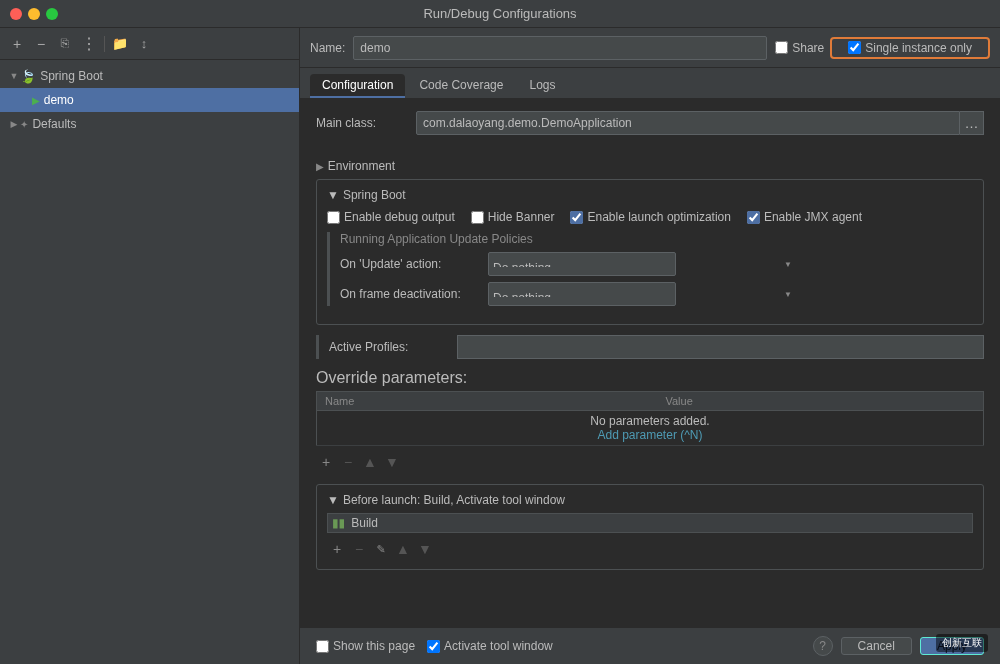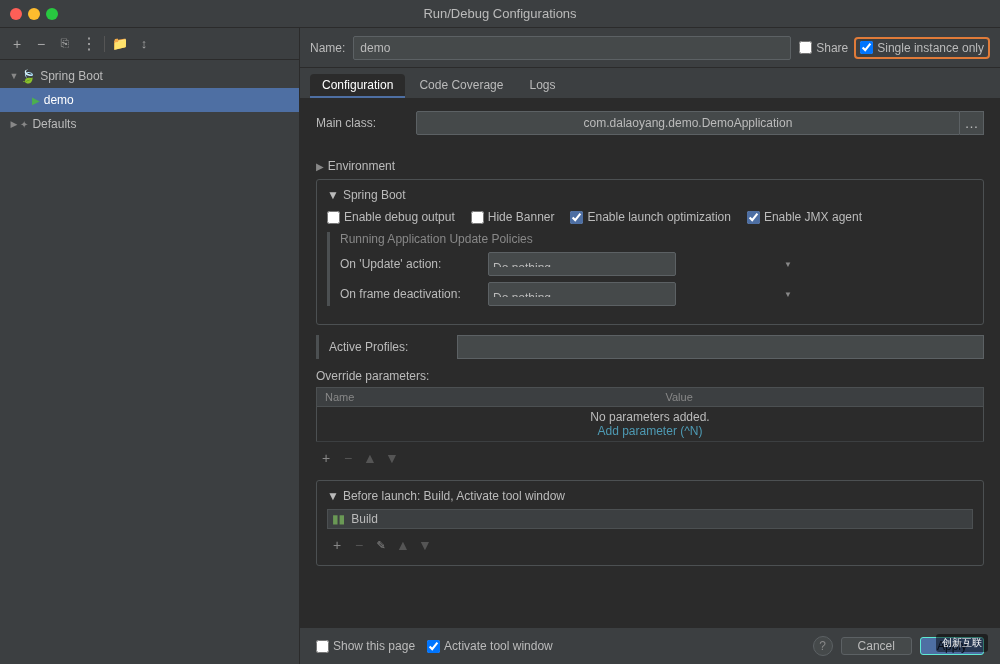--- a/index.html
+++ b/index.html
@@ -162,21 +162,21 @@
       gap: 4px;
       color: #bbbbbb;
       font-size: 12px;
     }
     .single-instance-box {
       display: flex;
       align-items: center;
       gap: 4px;
       border: 2px solid #e07b39;
       border-radius: 4px;
-      padding: 2px 4px;
+      padding: 2px 16px;
       color: #bbbbbb;
       font-size: 12px;
     }
 
     
     .tabs-bar {
       display: flex;
       padding: 6px 10px 0;
       background: #3c3f41;
       border-bottom: 1px solid #2b2b2b;
@@ -367,21 +367,21 @@
       font-size: 12px;
       outline: none;
     }
 
     
     .override-section {
       margin-bottom: 10px;
     }
     .override-label {
       color: #bbbbbb;
-      font-size: 12px;
+      font-size: 16px;
       margin-bottom: 4px;
     }
     .params-table {
       width: 100%;
       border: 1px solid #4c5052;
       border-collapse: collapse;
       margin-bottom: 4px;
     }
     .params-table th {
       background: #3c3f41;
@@ -612,21 +612,21 @@
     <div class="tabs-bar">
       <button class="tab active">Configuration</button>
       <button class="tab">Code Coverage</button>
       <button class="tab">Logs</button>
     </div>
 
     <div class="config-content">
 
       <div class="form-row">
         <span class="form-label">Main class:</span>
-        <input class="form-input" type="text" value="com.dalaoyang.demo.DemoApplication" style="border-radius: 2px 0px 0px 2px; text-align: center;">
+        <input class="form-input" type="text" value="com.dalaoyang.demo.DemoApplication" style="border-radius: 2px 0px 0px 2px;">
         <button class="form-input-btn">…</button>
       </div>
 
       <div class="section-header">
         <span class="arrow">▶</span>
         <span>Environment</span>
       </div>
 
       <div class="spring-boot-section">
         <div class="spring-boot-header">

